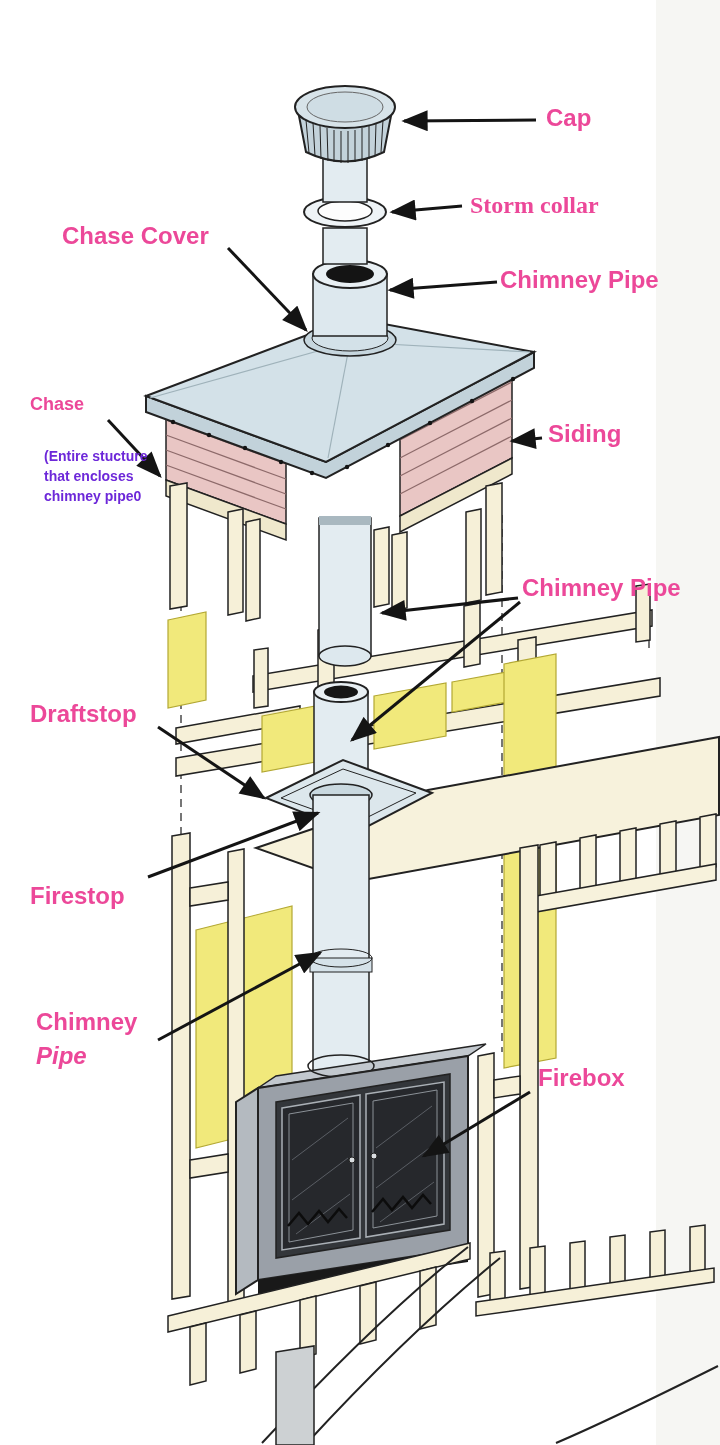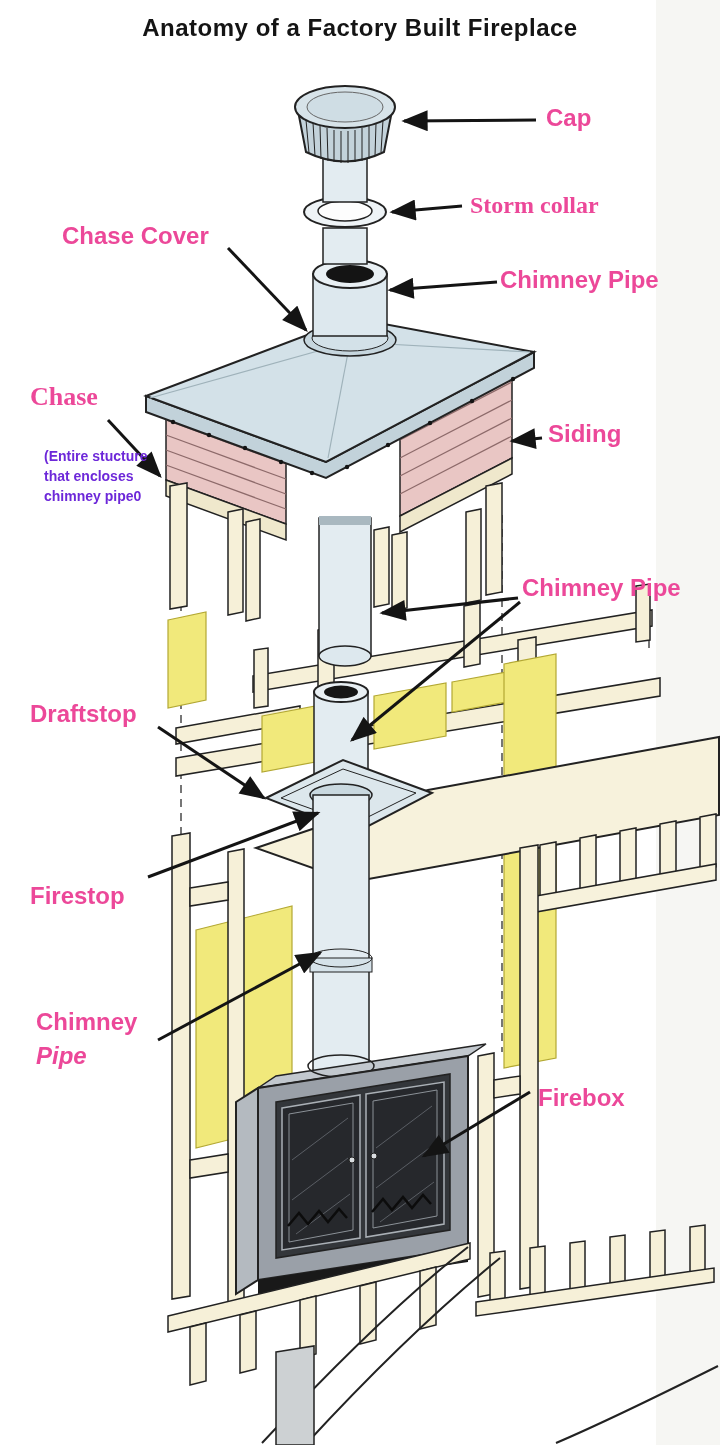--- a/index.html
+++ b/index.html
@@ -6,29 +6,29 @@
   .stage{position:relative;width:720px;height:1445px;background:#ffffff;overflow:hidden;
          font-family:"Liberation Sans",sans-serif;}
   .stage svg{position:absolute;left:0;top:0;}
   .title{position:absolute;top:14px;left:0;width:720px;text-align:center;
          font:bold 24px "Liberation Sans",sans-serif;color:#141414;letter-spacing:.5px;}
   .lbl{position:absolute;font:bold 24px "Liberation Sans",sans-serif;color:#ec4899;white-space:nowrap;}
   .lbl-cap{left:546px;top:104px;}
   .lbl-storm{left:470px;top:192px;font-family:Liberation Serif, serif;}
   .lbl-chase-cover{left:62px;top:222px;}
   .lbl-cp-top{left:500px;top:266px;}
-  .lbl-chase{left:30px;top:382px;font-size:26px;font-family:Liberation Serif, serif;}
+  .lbl-chase{left:30px;top:394px;font-size:18px;}
   .note{position:absolute;font:bold 14px "Liberation Sans",sans-serif;color:#6d28d9;white-space:nowrap;margin-left:20px;}
   .note1{left:24px;top:448px;} .note2{left:24px;top:468px;} .note3{left:24px;top:488px;}
   .lbl-siding{left:548px;top:420px;}
   .lbl-cp-mid{left:522px;top:574px;}
   .lbl-draftstop{left:30px;top:700px;text-align:center;}
   .lbl-firestop{left:30px;top:866px;margin-top:16px;}
   .lbl-cp-low1{left:36px;top:1008px;} .lbl-cp-low2{left:36px;top:1042px;font-style:italic;}
-  .lbl-firebox{left:538px;top:1064px;margin-top:20px;}
+  .lbl-firebox{left:538px;top:1064px;}
 </style>
 </head>
 <body>
 
 <div class="stage">
 
 <svg width="720" height="1445" viewBox="0 0 720 1445">
   <defs>
     <marker id="ah" viewBox="0 0 10 8" refX="9" refY="4" markerWidth="9" markerHeight="7" orient="auto">
       <path d="M0,0 L10,4 L0,8 Z" fill="#141414"></path>
@@ -247,21 +247,20 @@
     <line x1="542" y1="438" x2="512" y2="441" marker-end="url(#ah)"></line>
     <line x1="518" y1="598" x2="382" y2="613" marker-end="url(#ah)"></line>
     <line x1="520" y1="602" x2="352" y2="740" marker-end="url(#ah)"></line>
     <line x1="158" y1="727" x2="264" y2="798" marker-end="url(#ah)"></line>
     <line x1="148" y1="877" x2="318" y2="813" marker-end="url(#ah)"></line>
     <line x1="158" y1="1040" x2="320" y2="953" marker-end="url(#ah)"></line>
     <line x1="530" y1="1092" x2="424" y2="1156" marker-end="url(#ah)"></line>
   </g>
 </svg>
 
-<div class="title">Anatomy of a Factory Built Fireplace</div>
 
 <div class="lbl lbl-cap">Cap</div>
 <div class="lbl lbl-storm">Storm collar</div>
 <div class="lbl lbl-chase-cover">Chase Cover</div>
 <div class="lbl lbl-cp-top">Chimney Pipe</div>
 <div class="lbl lbl-chase">Chase</div>
 <div class="note note1">(Entire stucture</div>
 <div class="note note2">that encloses</div>
 <div class="note note3">chimney pipe0</div>
 <div class="lbl lbl-siding">Siding</div>

